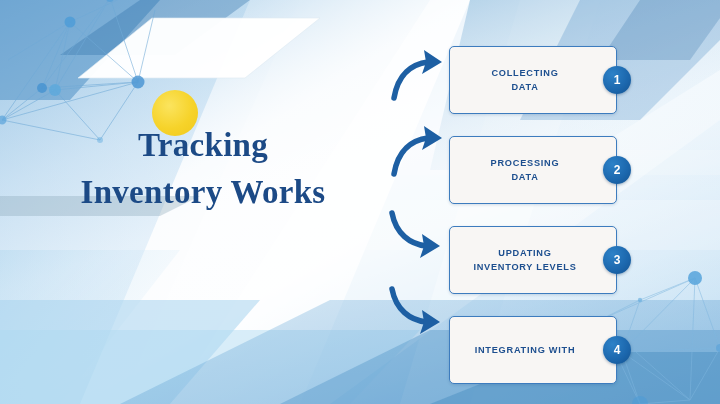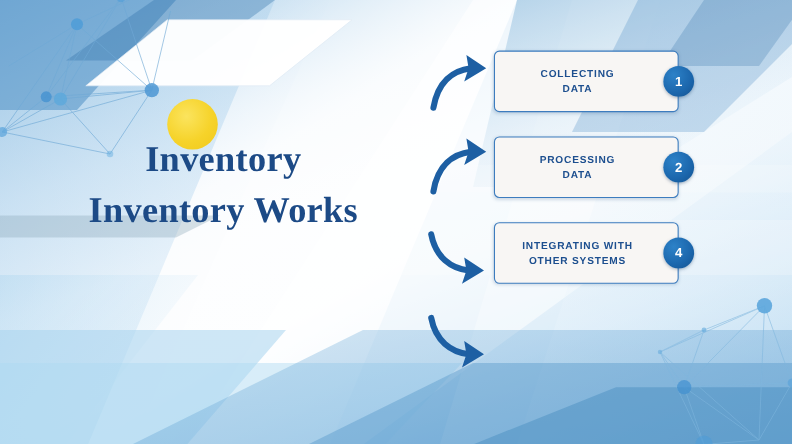--- a/index.html
+++ b/index.html
@@ -68,21 +68,21 @@
   
   #steps {
     position: absolute;
     left: 449px;
     top: 46px;
     width: 168px;
     z-index: 6;
   }
   .step-row {
     position: relative;
-    height: 56px;
+    height: 68px;
     margin-bottom: 22px;
   }
   .step-row:last-child { margin-bottom: 12px; }
 
   .step-box {
     position: absolute;
     left: 0;
     top: 0;
     width: 100%;
     height: 100%;
@@ -254,21 +254,21 @@
         <circle cx="640" cy="300" r="2.2" fill="#5aa5da" opacity="0.7"></circle>
         <circle cx="600" cy="320" r="2" fill="#5aa5da" opacity="0.6"></circle>
         <circle cx="720" cy="348" r="4" fill="#4a9bd8" opacity="0.55"></circle>
       </g>
     </svg>
   </div>
 
   <div id="yellow-dot"></div>
 
   <div id="title-block">
-    <div class="title-line">Inventory</div>
+    <div class="title-line">Tracking</div>
     <div class="title-line">Inventory Works</div>
   </div>
 
   <svg id="arrows" viewBox="0 0 720 404" xmlns="http://www.w3.org/2000/svg">
 
     <g>
       <path d="M394,98 C398,74 412,64 428,62" fill="none" stroke="#1d5fa3" stroke-width="5.5" stroke-linecap="round"></path>
       <polygon points="424,50 442,62 422,74 426,62" fill="#1d5fa3"></polygon>
     </g>
 
@@ -303,25 +303,33 @@
     <div class="step-row">
       <div class="step-box">
         <div class="step-label">
           <div>PROCESSING</div>
           <div>DATA</div>
         </div>
       </div>
       <div class="step-badge">2</div>
     </div>
 
+    <div class="step-row">
+      <div class="step-box">
+        <div class="step-label">
+          <div>UPDATING</div>
+          <div>INVENTORY LEVELS</div>
+        </div>
+      </div>
+      <div class="step-badge">3</div>
+    </div>
 
     <div class="step-row">
       <div class="step-box">
         <div class="step-label">
           <div>INTEGRATING WITH</div>
-          <div>OTHER SYSTEMS</div>
         </div>
       </div>
       <div class="step-badge">4</div>
     </div>
 
   </div>
 </div>
 
 </body></html>

